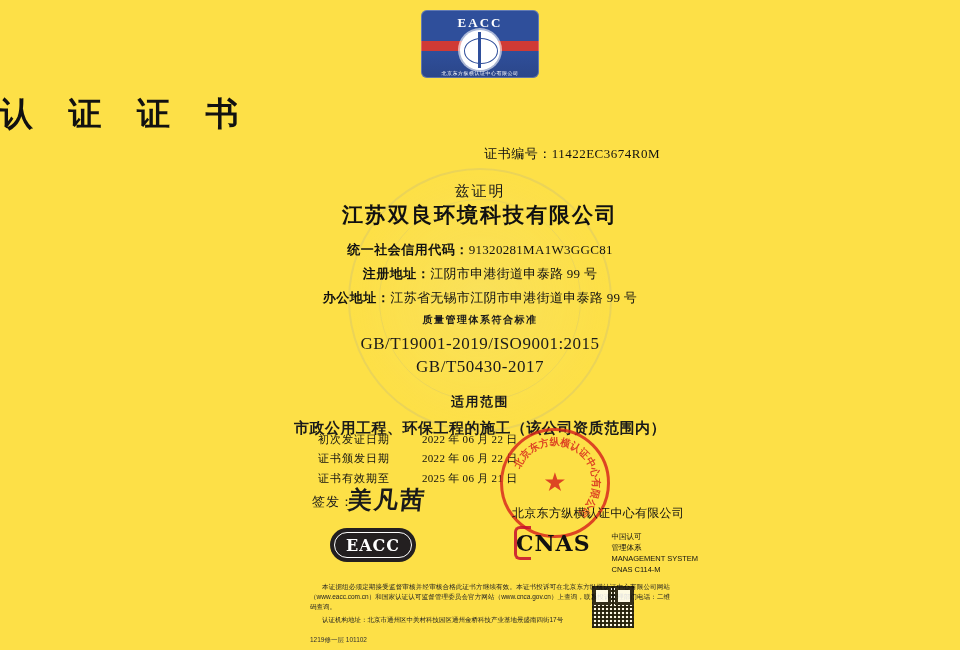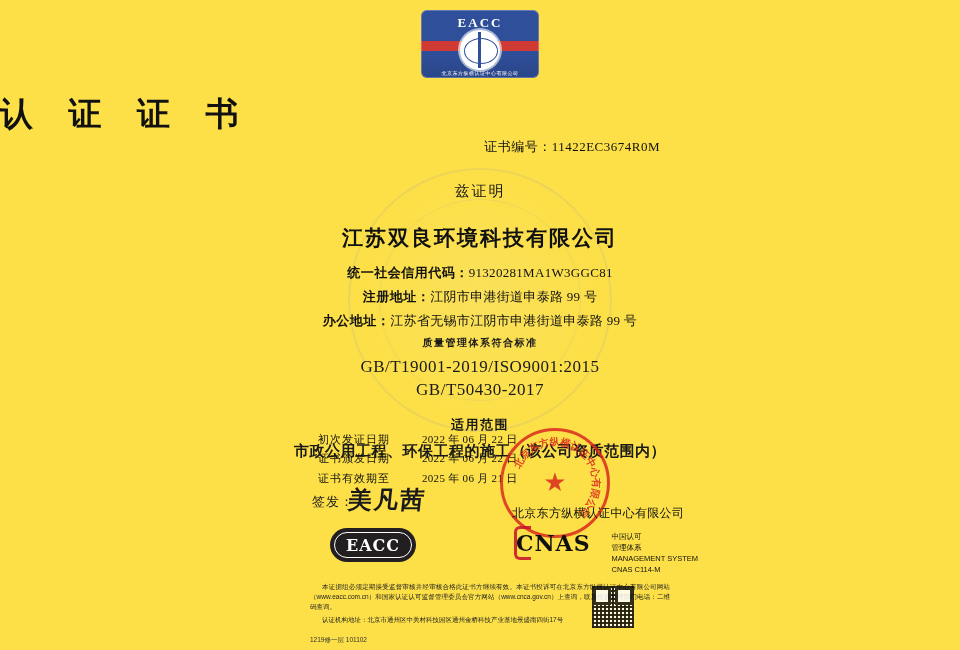--- a/index.html
+++ b/index.html
@@ -120,21 +120,21 @@
     right: 0;
     text-align: left;
     font-size: 33px;
     letter-spacing: 12px;
     font-weight: bold;
     color: #111;
     font-family: "DejaVu Serif", serif;
   }
   .cert-no {
     position: absolute;
-    top: 138px;
+    top: 145px;
     right: 300px;
     font-size: 13px;
     color: #111;
     letter-spacing: 0.5px;
   }
   
   .body-block {
     position: absolute;
     top: 182px;
     left: 0;
@@ -145,21 +145,20 @@
     font-size: 15px;
     font-weight: normal;
     letter-spacing: 2px;
   }
   .company {
     font-size: 21px;
     font-weight: bold;
     letter-spacing: 2px;
     color: #111;
     margin-bottom: 12px;
-    margin-top: 23px;
   }
   .line {
     font-size: 13px;
     margin: 6px 12px;
     color: #111;
   }
   .line .lbl {
     font-weight: bold;
     letter-spacing: 0.5px;
   }

